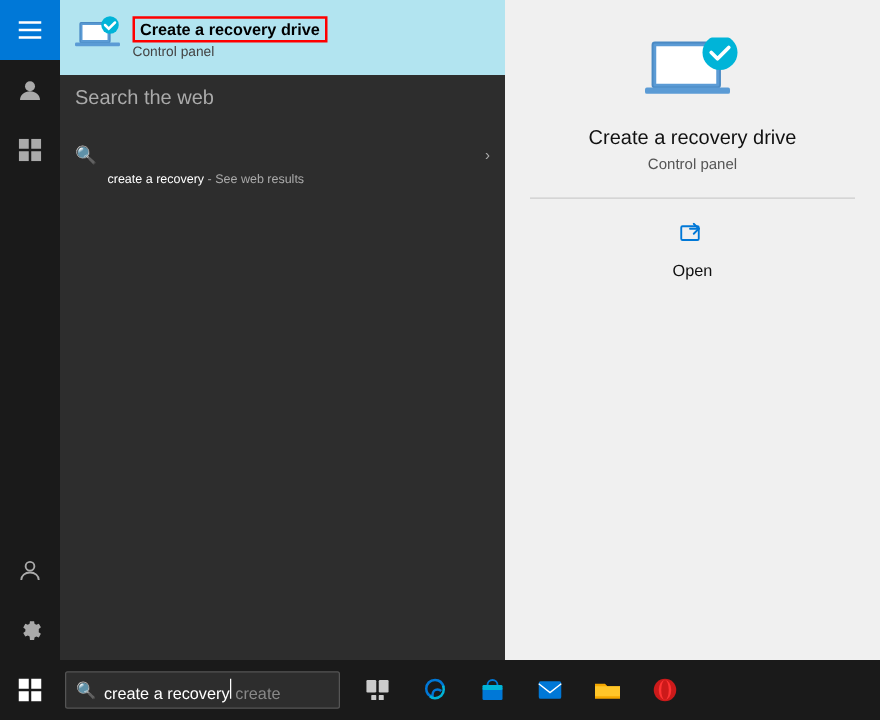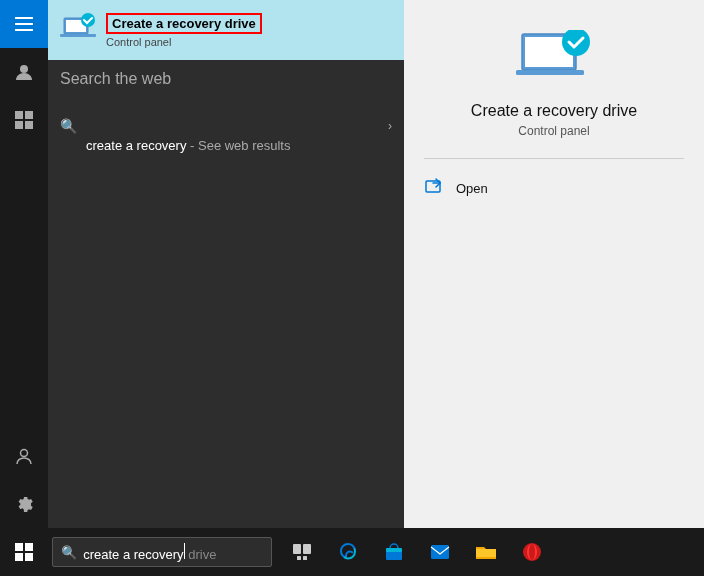--- a/index.html
+++ b/index.html
@@ -116,21 +116,21 @@
       padding: 5px 0;
       cursor: pointer;
     }
     .search-icon-small {
       color: #aaa;
       font-size: 14px;
       width: 18px;
       text-align: center;
     }
     .search-web-text {
-      font-size: 13px;
+      font-size: 10px;
       color: #ccc;
       flex: 1;
       margin-top: 39px;
     }
     .search-web-text span {
       color: #fff;
       font-weight: 500;
     }
     .chevron-right {
       color: #aaa;
@@ -175,20 +175,21 @@
       background: #ccc;
       margin-bottom: 14px;
     }
     .right-panel-action {
       display: flex;
       align-items: center;
       gap: 10px;
       width: 260px;
       cursor: pointer;
       padding: 4px 0;
+      flex-direction: column;
     }
     .action-icon {
       width: 22px;
       height: 22px;
       color: #0078d7;
       font-size: 18px;
       display: flex;
       align-items: center;
       justify-content: center;
     }
@@ -391,21 +392,21 @@
     <div class="win-logo">
       <span></span>
         <span></span>
         <span></span>
         <span></span>
     </div>
   </div>
   <div class="taskbar-search">
     <div class="taskbar-search-icon">🔍</div>
     <div class="taskbar-search-text">
-      <span>create a recovery</span><span class="taskbar-search-cursor"></span><span class="taskbar-search-ghost"> drive</span>
+      <span>create a recovery</span><span class="taskbar-search-cursor"></span><span class="taskbar-search-ghost"> create</span>
     </div>
   </div>
   <div class="taskbar-apps">
 
     <div class="taskbar-app">
       <svg width="18" height="16" viewBox="0 0 18 16" fill="#ccc">
         <rect x="0" y="0" width="8" height="10" rx="1"></rect>
         <rect x="10" y="0" width="8" height="10" rx="1"></rect>
         <rect x="4" y="12" width="4" height="4" rx="0.5"></rect>
         <rect x="10" y="12" width="4" height="4" rx="0.5"></rect>

